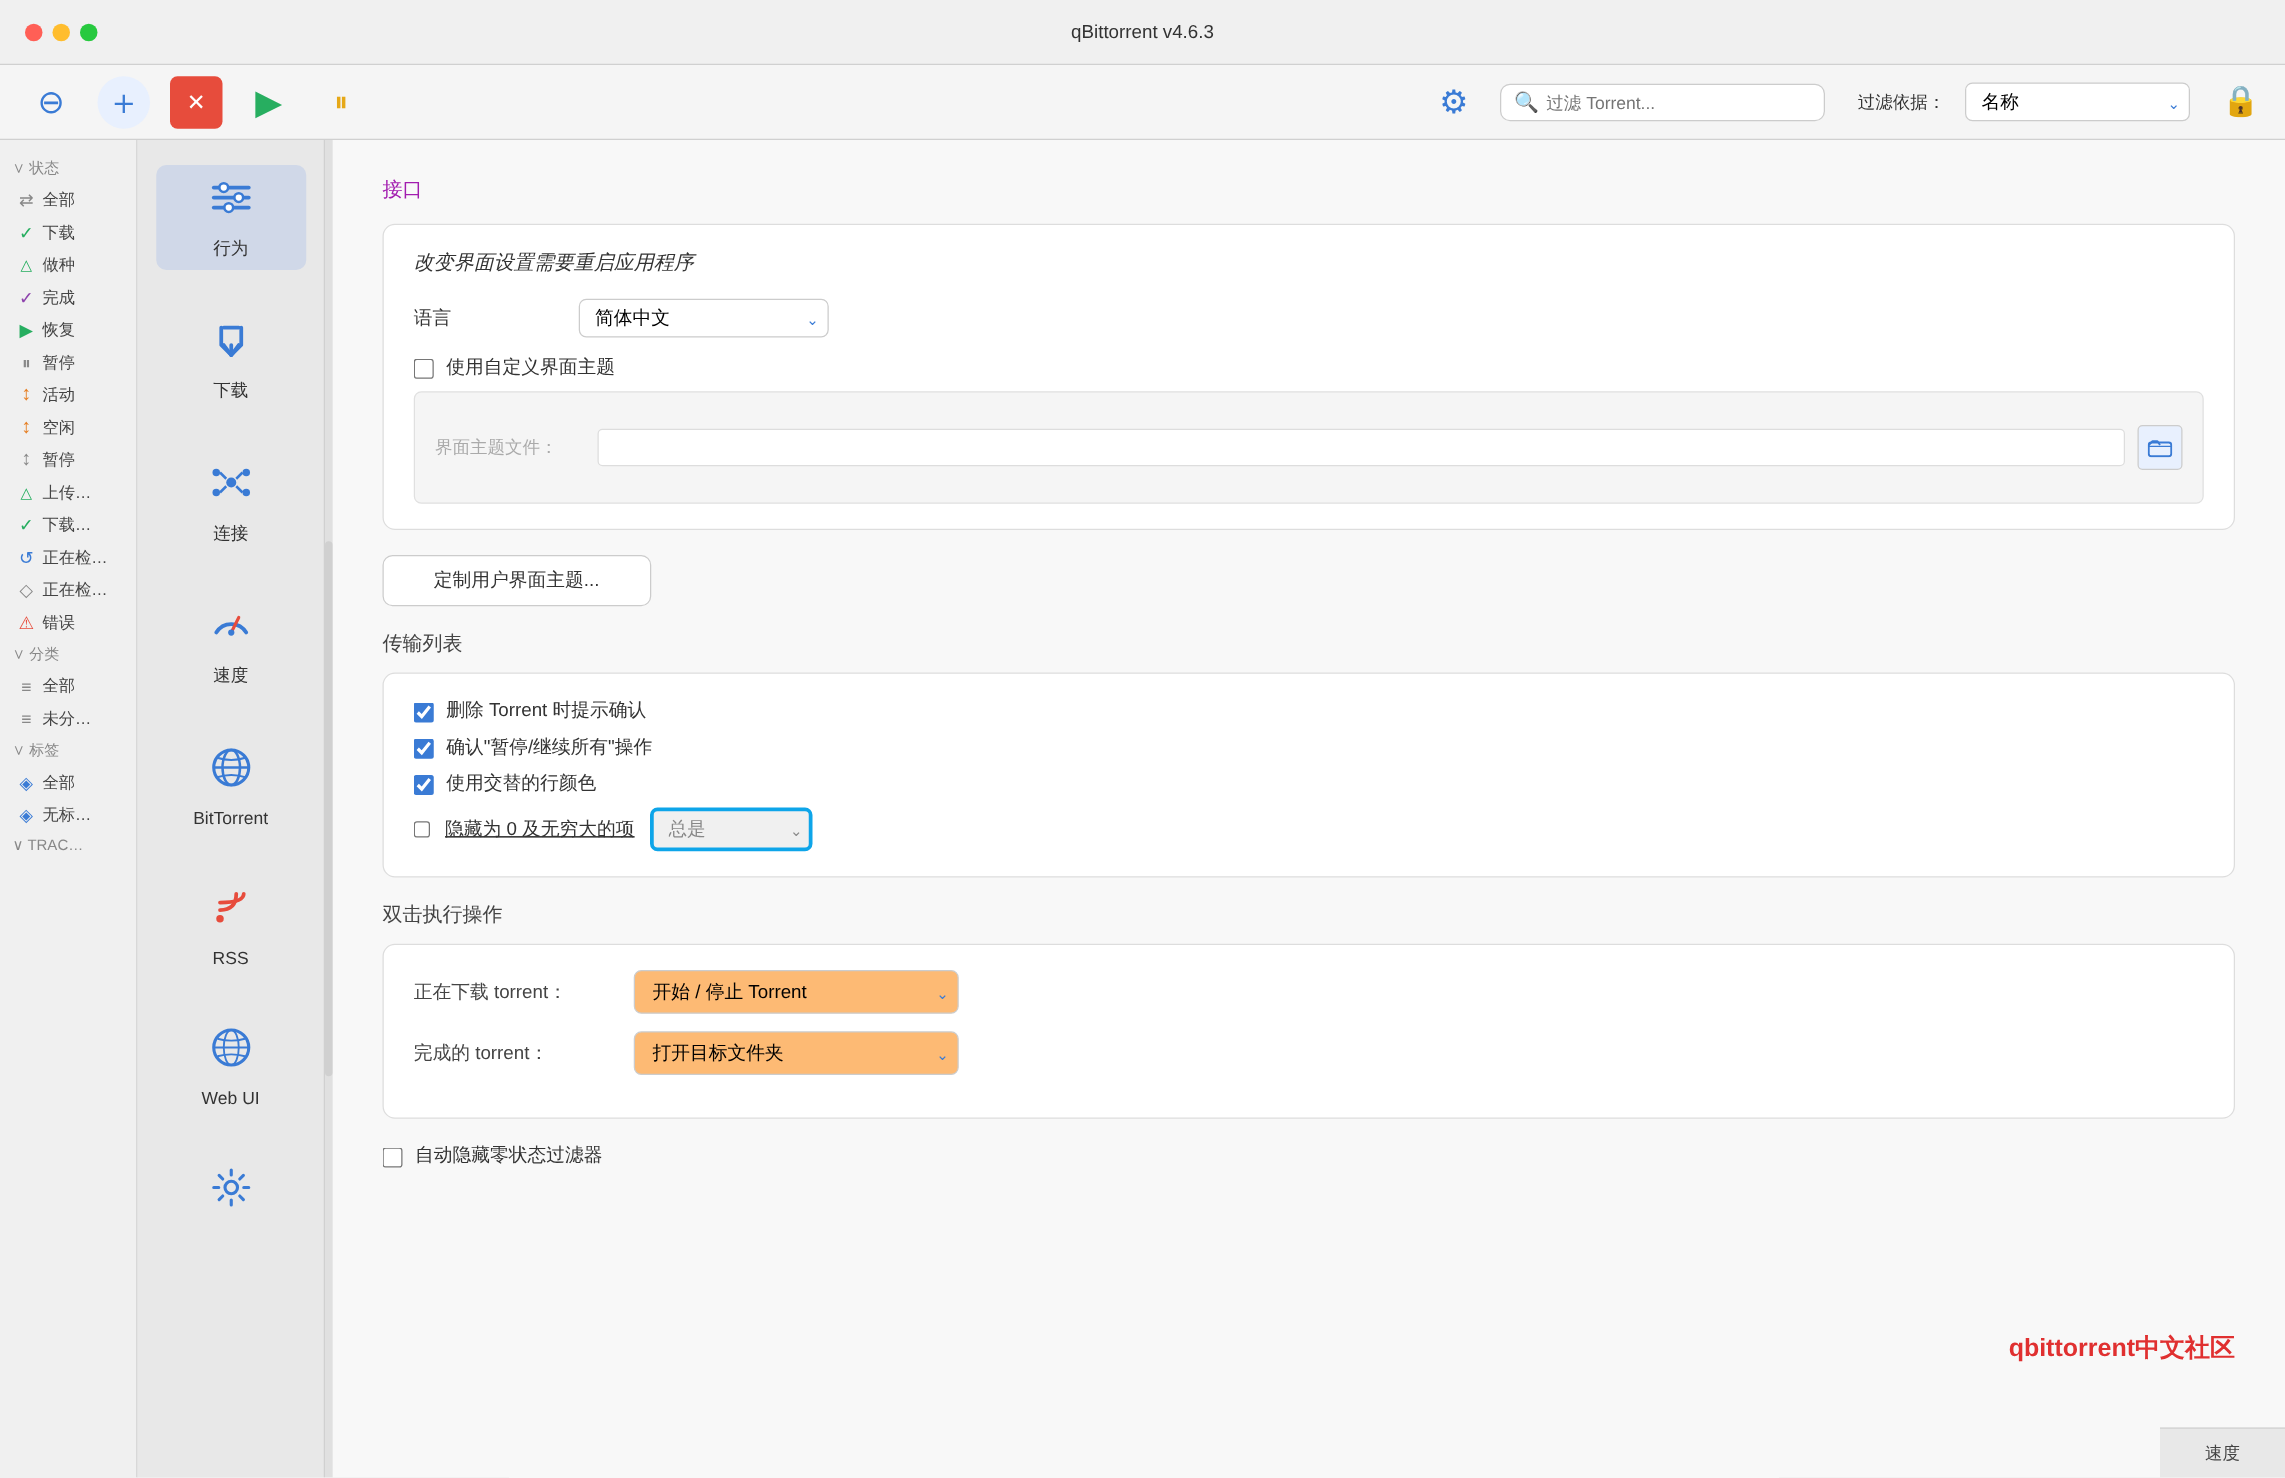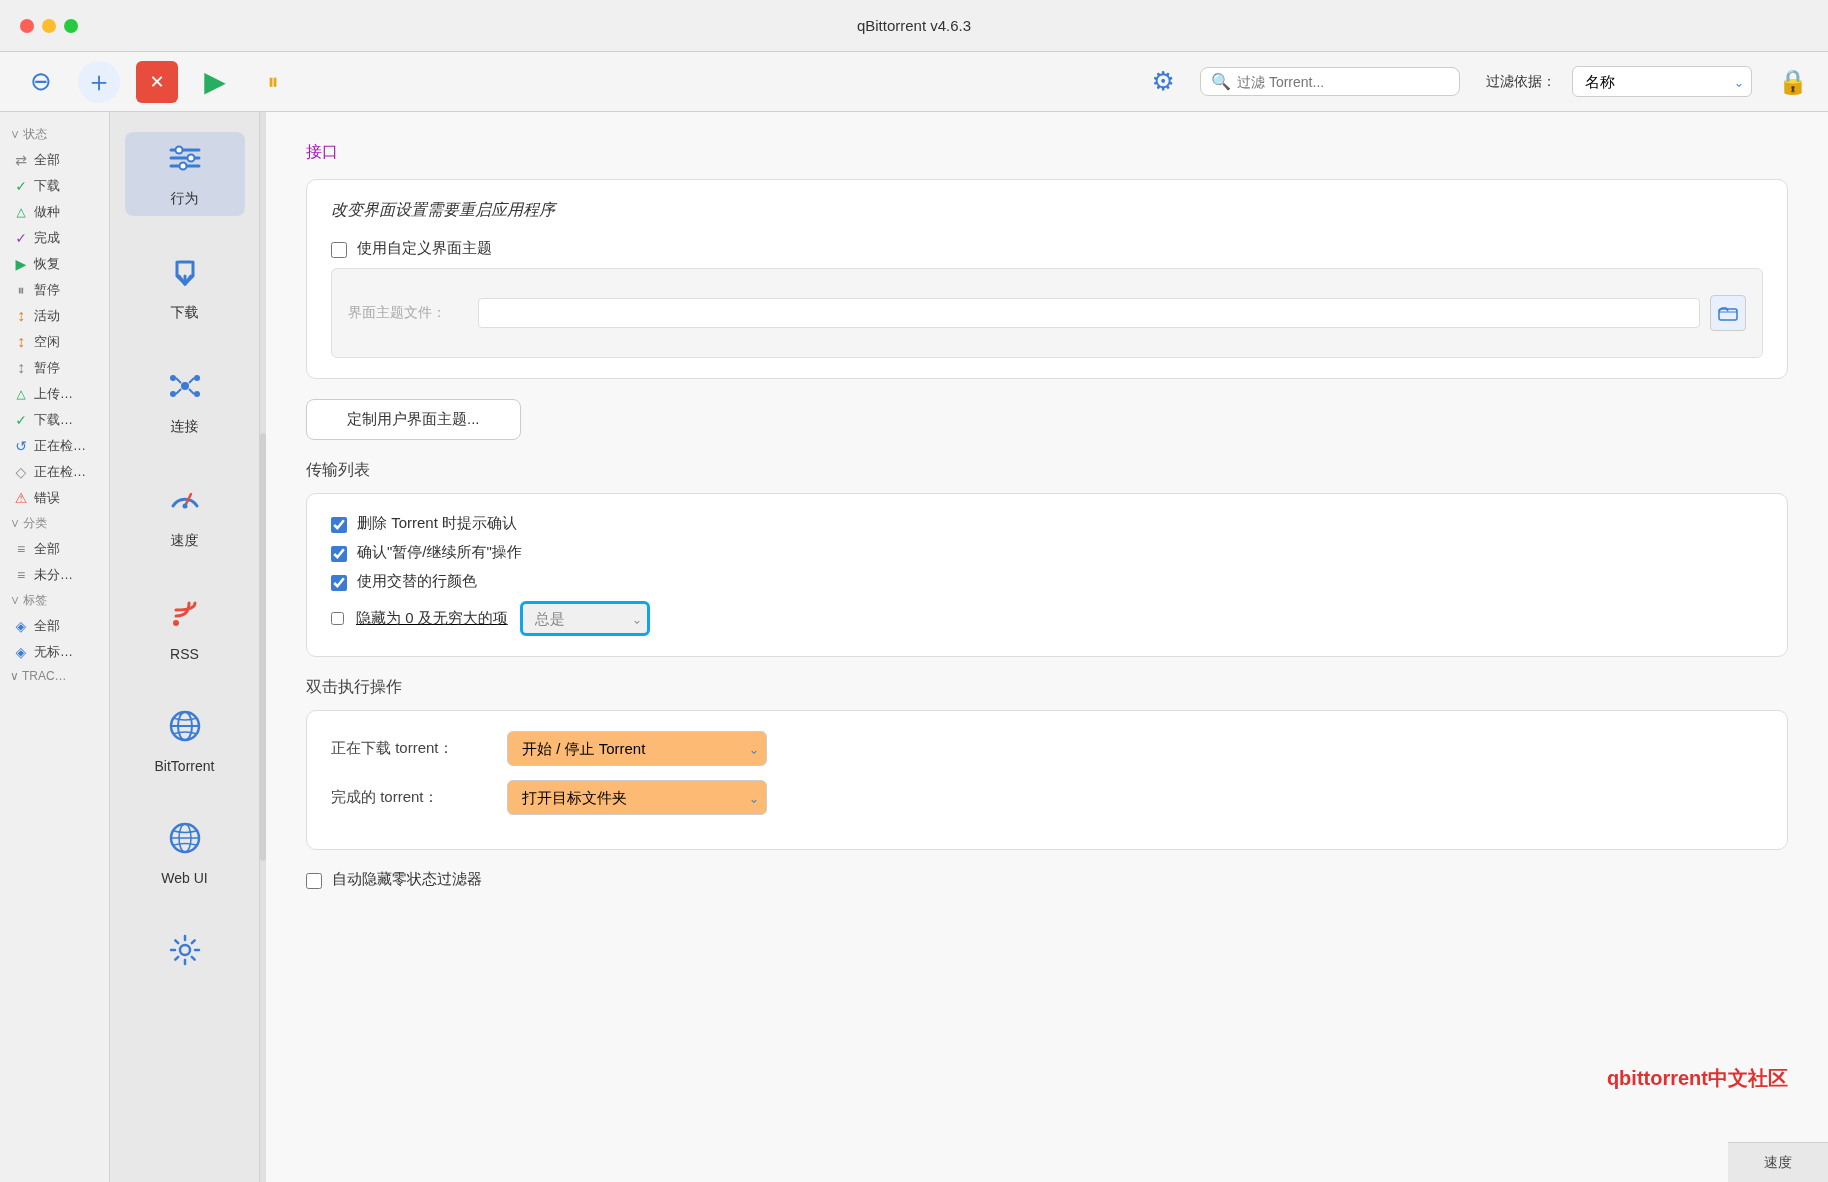--- a/index.html
+++ b/index.html
@@ -587,39 +587,39 @@
             <line x1="18" y1="24" x2="24" y2="12" stroke="#e74c3c" stroke-width="2.5" stroke-linecap="round"></line>
             <circle cx="18" cy="24" r="2.5" fill="#3a7bd5"></circle>
           </svg>
         </span>
         <span class="settings-nav-label">速度</span>
       </div>
 
       <div class="settings-nav-item">
         <span class="settings-nav-icon">
           <svg width="36" height="36" viewBox="0 0 36 36">
-            <circle cx="9" cy="27" r="3" fill="#e74c3c"></circle>
-            <path d="M9 20 Q22 20 22 7" fill="none" stroke="#e74c3c" stroke-width="3" stroke-linecap="round"></path>
-            <path d="M9 14 Q28 14 28 7" fill="none" stroke="#e74c3c" stroke-width="3" stroke-linecap="round"></path>
-          </svg>
-        </span>
-        <span class="settings-nav-label">RSS</span>
-      </div>
-
-      <div class="settings-nav-item">
-        <span class="settings-nav-icon">
-          <svg width="36" height="36" viewBox="0 0 36 36">
             <circle cx="18" cy="18" r="14" fill="none" stroke="#3a7bd5" stroke-width="2.5"></circle>
             <ellipse cx="18" cy="18" rx="7" ry="14" fill="none" stroke="#3a7bd5" stroke-width="2"></ellipse>
             <line x1="4" y1="18" x2="32" y2="18" stroke="#3a7bd5" stroke-width="2"></line>
             <path d="M6 10 Q18 14 30 10" fill="none" stroke="#3a7bd5" stroke-width="1.5"></path>
             <path d="M6 26 Q18 22 30 26" fill="none" stroke="#3a7bd5" stroke-width="1.5"></path>
           </svg>
         </span>
         <span class="settings-nav-label">BitTorrent</span>
+      </div>
+
+      <div class="settings-nav-item">
+        <span class="settings-nav-icon">
+          <svg width="36" height="36" viewBox="0 0 36 36">
+            <circle cx="9" cy="27" r="3" fill="#e74c3c"></circle>
+            <path d="M9 20 Q22 20 22 7" fill="none" stroke="#e74c3c" stroke-width="3" stroke-linecap="round"></path>
+            <path d="M9 14 Q28 14 28 7" fill="none" stroke="#e74c3c" stroke-width="3" stroke-linecap="round"></path>
+          </svg>
+        </span>
+        <span class="settings-nav-label">RSS</span>
       </div>
 
       <div class="settings-nav-item">
         <span class="settings-nav-icon">
           <svg width="36" height="36" viewBox="0 0 36 36">
             <circle cx="18" cy="18" r="14" fill="none" stroke="#3a7bd5" stroke-width="2.5"></circle>
             <ellipse cx="18" cy="18" rx="6" ry="14" fill="none" stroke="#3a7bd5" stroke-width="1.5"></ellipse>
             <line x1="4" y1="18" x2="32" y2="18" stroke="#3a7bd5" stroke-width="1.5"></line>
             <path d="M7 11 Q18 14 29 11" fill="none" stroke="#3a7bd5" stroke-width="1.5"></path>
             <path d="M7 25 Q18 22 29 25" fill="none" stroke="#3a7bd5" stroke-width="1.5"></path>
@@ -641,20 +641,28 @@
     <div style="width:6px; background:#e0e0e0; position:relative;">
       <div class="scrollbar-indicator"></div>
     </div>
 
     <div class="settings-content">
       <div class="settings-section-title">接口</div>
 
       <div class="settings-group">
         <div class="notice-text">改变界面设置需要重启应用程序</div>
 
+        <div class="form-row">
+          <span class="form-label">语言</span>
+          <div class="select-wrapper">
+            <select class="form-select" style="min-width:200px;">
+              <option>简体中文</option>
+            </select>
+          </div>
+        </div>
 
         <div class="checkbox-row">
           <input type="checkbox" id="custom-theme-chk" style="">
           <label class="checkbox-label" for="custom-theme-chk">使用自定义界面主题</label>
         </div>
 
         <div style="background:#f5f5f5; border-radius:6px; padding:14px 16px; margin-top:8px; border:1px solid #e0e0e0;">
           <div class="theme-file-row" style="border-top:none;">
             <span class="theme-file-label">界面主题文件：</span>
             <input type="text" class="theme-file-input" value="" style="flex: 1 1 0%;">

